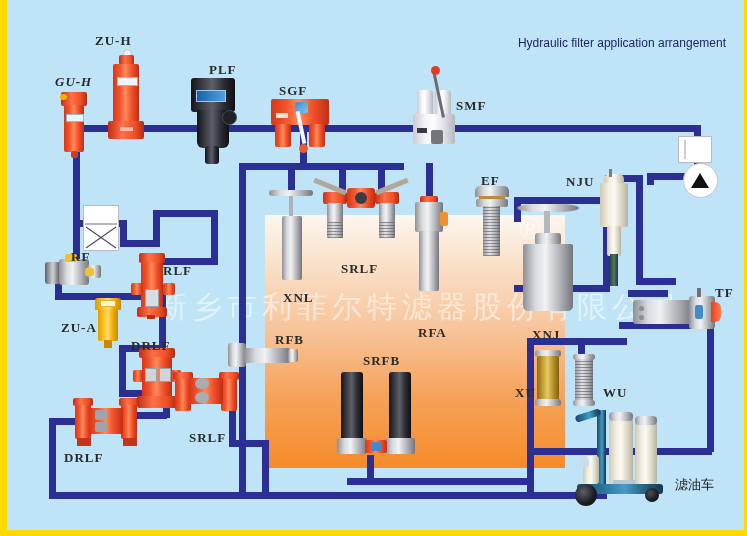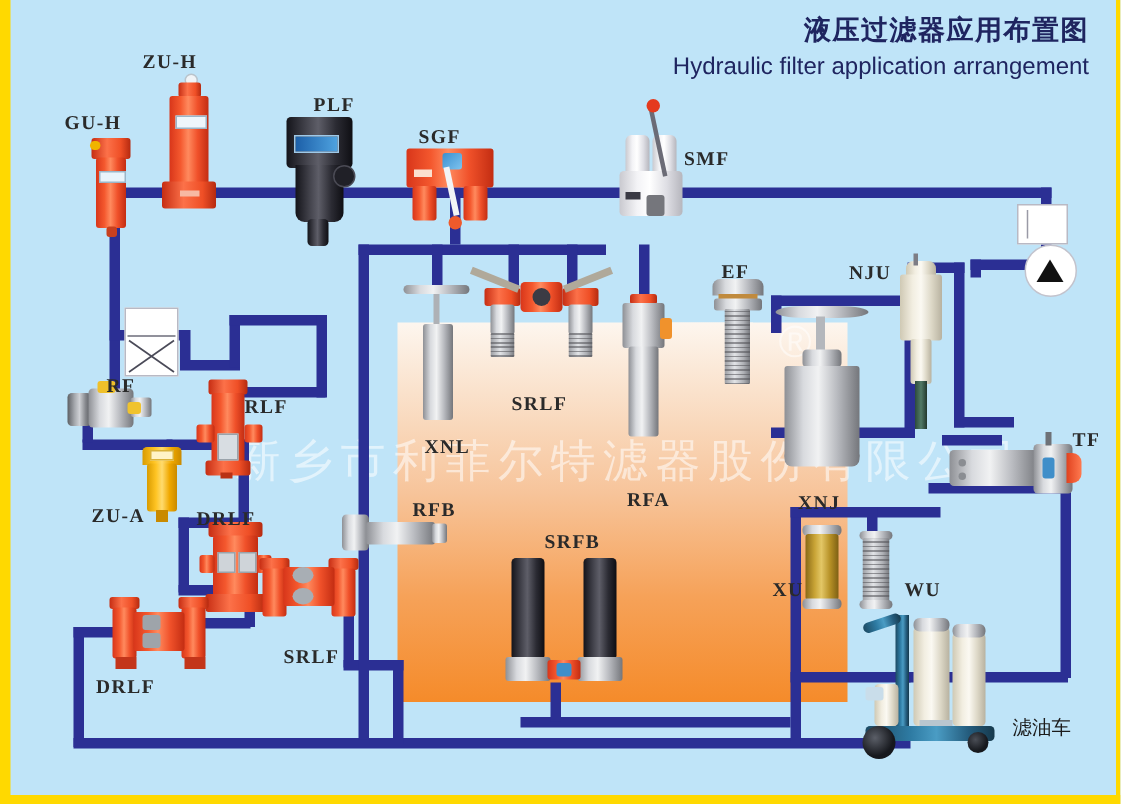--- a/index.html
+++ b/index.html
@@ -20,21 +20,21 @@
   
   .title-cn{
     position:absolute;right:18px;top:8px;
     font-family:"DejaVu Sans",sans-serif;
     font-size:18px;font-weight:700;color:#1f2560;letter-spacing:1px;
     white-space:nowrap;
   }
   .title-en{
     position:absolute;right:18px;top:36px;
     font-family:"Liberation Sans",sans-serif;
-    font-size:16px;color:#1f2560;white-space:nowrap;
+    font-size:12px;color:#1f2560;white-space:nowrap;
   }
 
   
   .wm-latin{
     position:absolute;left:140px;top:228px;
     font-family:"Liberation Sans",sans-serif;
     font-size:76px;font-weight:700;letter-spacing:4px;
     color:rgba(255,255,255,.45);
     pointer-events:none;white-space:nowrap;
   }
@@ -139,21 +139,20 @@
     position:absolute;width:0;height:0;
     border-left:9px solid transparent;border-right:9px solid transparent;
     border-bottom:15px solid #111;
   }
 </style>
 </head>
 <body>
 
 <div id="page">
 
-  <div class="title-cn">液压过滤器应用布置图</div>
   <div class="title-en">Hydraulic filter application arrangement</div>
 
   <div class="tank"></div>
   <div class="tank2" style="background:linear-gradient(180deg,#fdf6ef 0%,#fae2cc 18%,#f7c49a 45%,#f6a259 72%,#f58b2a 100%);"></div>
 
   <div class="wm-reg">®</div>
   <div class="wm-cn">新乡市利菲尔特滤器股份有限公司</div>
 
   <div class="pipe pipe-h" style="left:66px;top:125px;width:628px;"></div>
 
@@ -437,29 +436,29 @@
     <div class="cream" style="position:absolute;left:10px;top:52px;width:16px;height:28px;border-radius:3px;"></div>
     <div style="position:absolute;left:4px;top:54px;width:12px;height:9px;background:#c9ddea;border-radius:2px;"></div>
     <div class="blue-cart" style="position:absolute;left:4px;top:80px;width:86px;height:10px;border-radius:3px;"></div>
     <div style="position:absolute;left:2px;top:80px;width:22px;height:22px;border-radius:50%;background:radial-gradient(circle at 38% 36%,#5b5f68,#16181d 62%);"></div>
     <div style="position:absolute;left:72px;top:84px;width:14px;height:14px;border-radius:50%;background:radial-gradient(circle at 38% 36%,#4a4e56,#16181d 62%);"></div>
     <div style="position:absolute;left:40px;top:76px;width:22px;height:4px;background:#b9c6cf;"></div>
   </div>
 
   <div id="label-layer">
       <div class="lbl" style="left: 88px; top: 33px;">ZU-H</div>
-      <div class="lbl" style="left: 36px; top: 74px;">GU-H</div>
+      <div class="lbl" style="left: 48px; top: 74px; font-style: italic;">GU-H</div>
       <div class="lbl" style="left: 202px; top: 62px;">PLF</div>
       <div class="lbl" style="left: 272px; top: 83px;">SGF</div>
       <div class="lbl" style="left: 449px; top: 98px;">SMF</div>
       <div class="lbl" style="left: 474px; top: 173px;">EF</div>
       <div class="lbl" style="left: 559px; top: 174px;">NJU</div>
       <div class="lbl" style="left: 64px; top: 249px;">RF</div>
       <div class="lbl" style="left: 156px; top: 263px;">RLF</div>
-      <div class="lbl" style="left: 54px; top: 336px; text-align: center;">ZU-A</div>
+      <div class="lbl" style="left: 54px; top: 320px; text-align: center;">ZU-A</div>
       <div class="lbl" style="left: 124px; top: 338px;">DRLF</div>
       <div class="lbl" style="left: 276px; top: 290px;">XNL</div>
       <div class="lbl" style="left: 334px; top: 261px;">SRLF</div>
       <div class="lbl" style="left: 411px; top: 325px;">RFA</div>
       <div class="lbl" style="left: 268px; top: 332px;">RFB</div>
       <div class="lbl" style="left: 356px; top: 353px;">SRFB</div>
       <div class="lbl" style="left: 525px; top: 327px;">XNJ</div>
       <div class="lbl" style="left: 708px; top: 285px;">TF</div>
       <div class="lbl" style="left: 508px; top: 385px;">XU</div>
       <div class="lbl" style="left: 596px; top: 385px;">WU</div>

